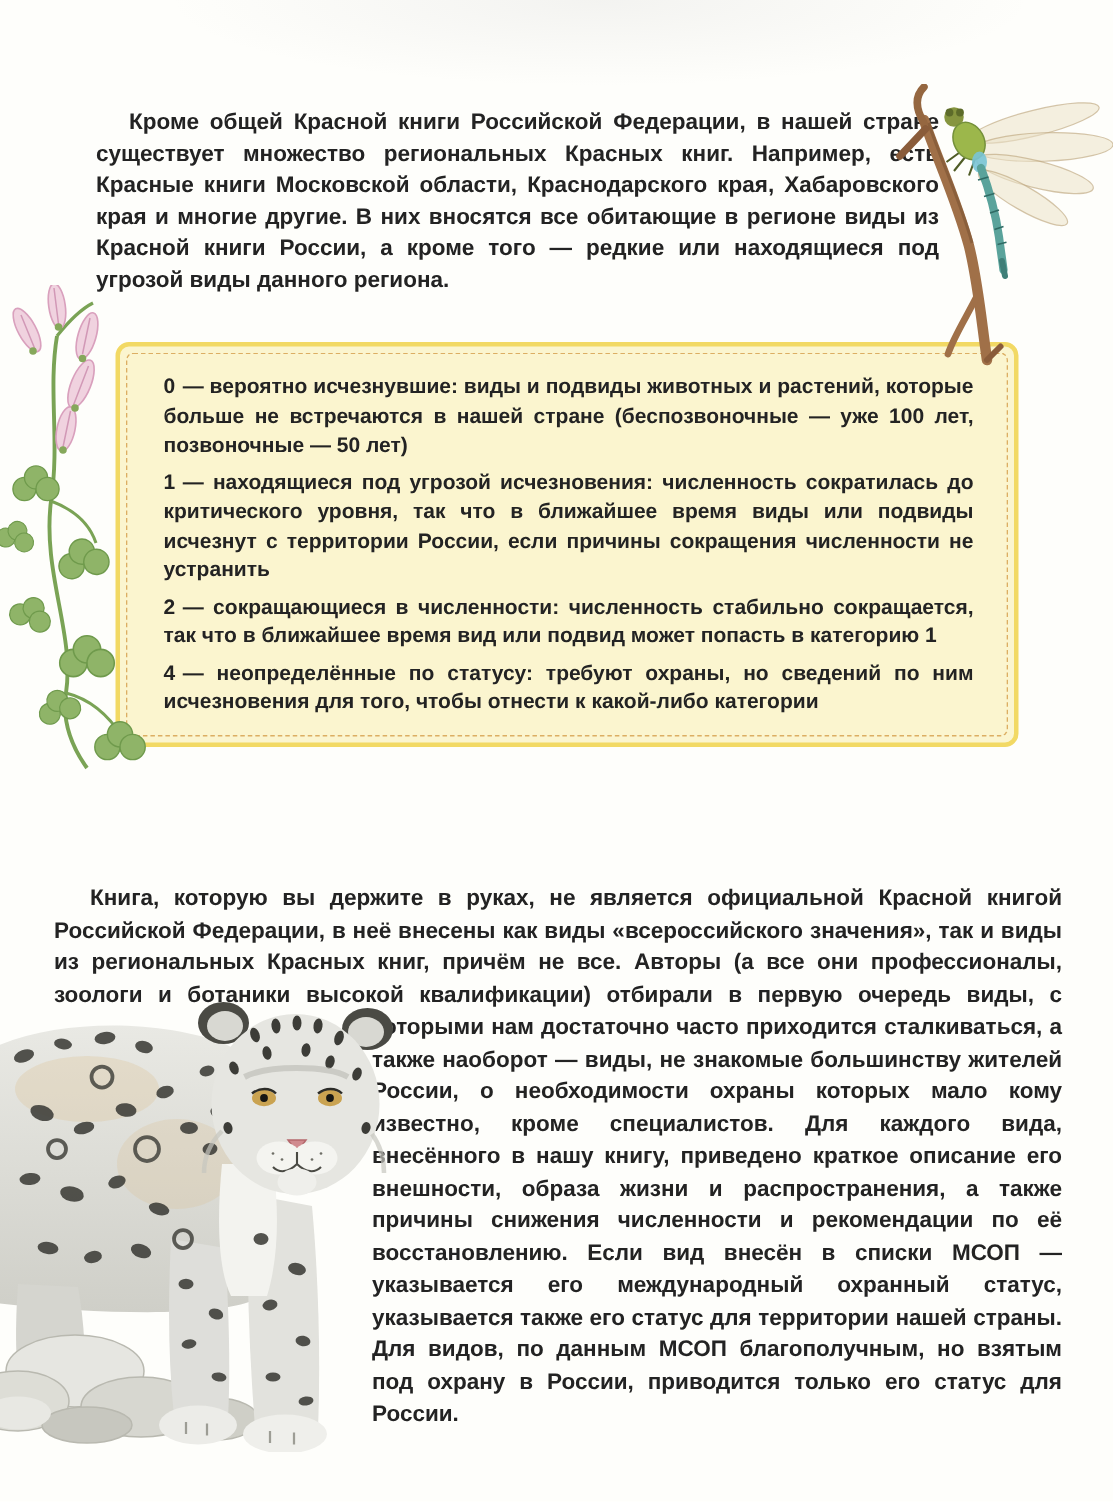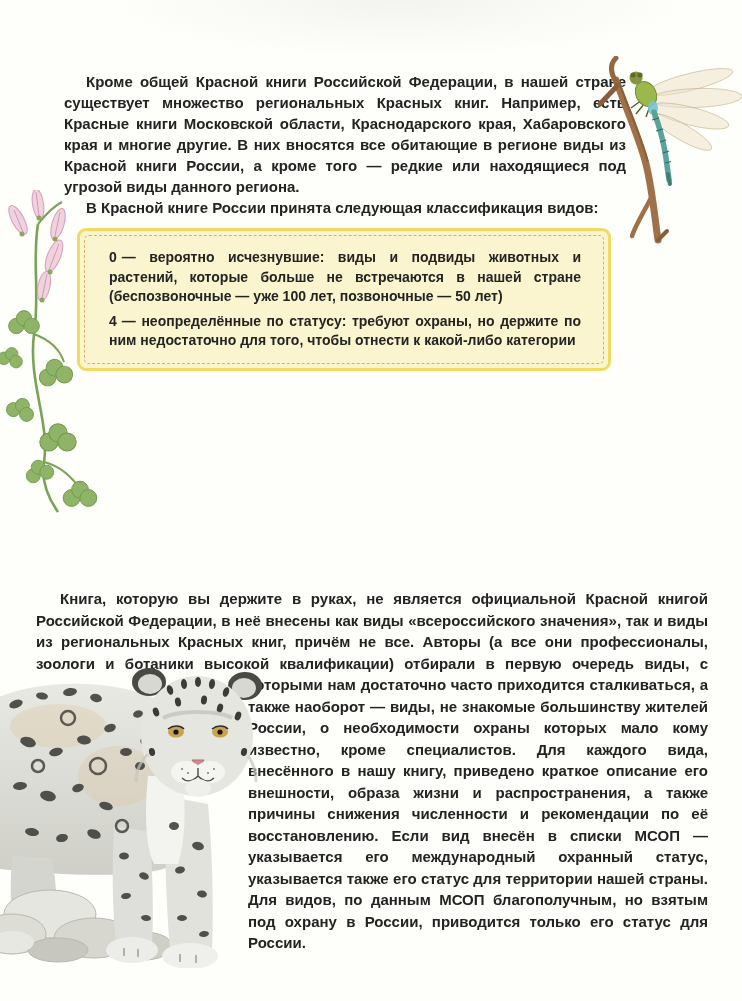--- a/index.html
+++ b/index.html
@@ -16,21 +16,21 @@
     position:absolute;left:110px;top:0;width:580px;height:58px;
     background:radial-gradient(ellipse at 50% 0%, rgba(165,165,165,.12), rgba(165,165,165,0) 70%);
     pointer-events:none;
   }
   .intro-block{
     position:absolute;left:64px;top:71px;width:562px;
     font-size:15px;line-height:21px;text-align:justify;
   }
   .intro-block p{margin:0;text-indent:22px;}
   .class-box{
-    position:absolute;left:77px;top:228px;width:534px;
+    position:absolute;left:77px;top:228px;width:602px;
     box-sizing:border-box;
     background:#fbf5cf;
     border:3px solid #f2d964;
     border-radius:9px;
     padding:4px;
     z-index:1;
   }
   .box-inner{
     border:1.5px dashed #dcae63;
     border-radius:5px;
@@ -55,30 +55,35 @@
 </style>
 </head>
 <body>
 
 <div class="page" style="color: rgb(35, 35, 35); background: rgb(254, 254, 251);">
 
   <div class="scan-noise"></div>
 
   <div class="intro-block">
     <p>Кроме общей Красной книги Российской Федерации, в нашей стране существует множество региональных Красных книг. Например, есть Красные книги Московской области, Краснодарского края, Хабаровского края и многие другие. В них вносятся все обитающие в регионе виды из Красной книги России, а кроме того — редкие или находящиеся под угрозой виды данного региона.</p>
-    <p>В Красной книге России принята следующая классификация видов:</p>
   </div>
 
   <section class="class-box" style="background-color: rgb(251, 245, 207); border-color: rgb(242, 217, 100);">
     <div class="box-inner" style="border-color: rgb(220, 174, 99);">
       <p class="cat">
         <span class="num">0</span><span>— вероятно исчезнувшие: виды и подвиды животных и растений, которые больше не встречаются в нашей стране (беспозвоночные — уже 100 лет, позвоночные — 50 лет)</span>
       </p>
       <p class="cat">
-        <span class="num">4</span><span>— неопределённые по статусу: требуют охраны, но держите по ним недостаточно для того, чтобы отнести к какой-либо категории</span>
+        <span class="num">1</span><span>— находящиеся под угрозой исчезновения: численность сократилась до критического уровня, так что в ближайшее время виды или подвиды исчезнут с территории России, если причины сокращения численности не устранить</span>
+      </p>
+      <p class="cat">
+        <span class="num">2</span><span>— сокращающиеся в численности: численность стабильно сокращается, так что в ближайшее время вид или подвид может попасть в категорию 1</span>
+      </p>
+      <p class="cat">
+        <span class="num">4</span><span>— неопределённые по статусу: требуют охраны, но сведений по ним исчезновения для того, чтобы отнести к какой-либо категории</span>
       </p>
     </div>
   </section>
 
   <div class="closing-block">
     <div class="leopard-float"></div>
     <p>Книга, которую вы держите в руках, не является официальной Красной книгой Российской Федерации, в неё внесены как виды «всероссийского значения», так и виды из региональных Красных книг, причём не все. Авторы (а все они профессионалы, зоологи и ботаники высокой квалификации) отбирали в первую очередь виды, с которыми нам достаточно часто приходится сталкиваться, а также наоборот — виды, не знакомые большинству жителей России, о необходимости охраны которых мало кому известно, кроме специалистов. Для каждого вида, внесённого в нашу книгу, приведено краткое описание его внешности, образа жизни и распространения, а также причины снижения численности и рекомендации по её восстановлению. Если вид внесён в списки МСОП — указывается его международный охранный статус, указывается также его статус для территории нашей страны. Для видов, по данным МСОП благополучным, но взятым под охрану в России, приводится только его статус для России.</p>
   </div>
 
   <svg class="illu illu-dragonfly" viewBox="0 0 156 196" aria-hidden="true">

